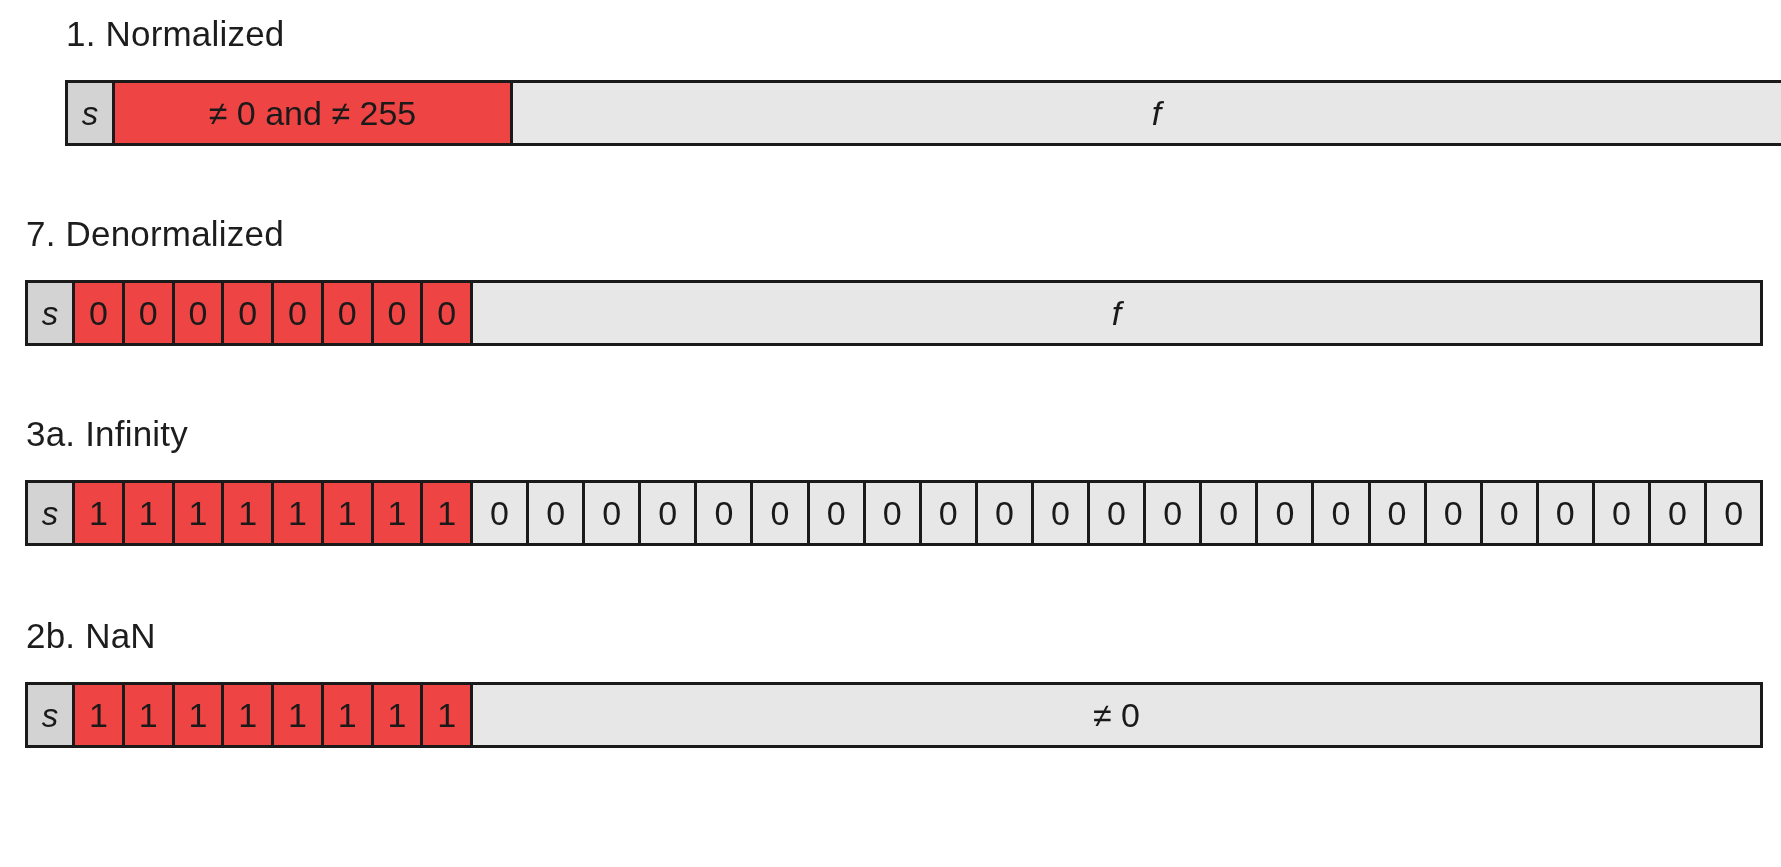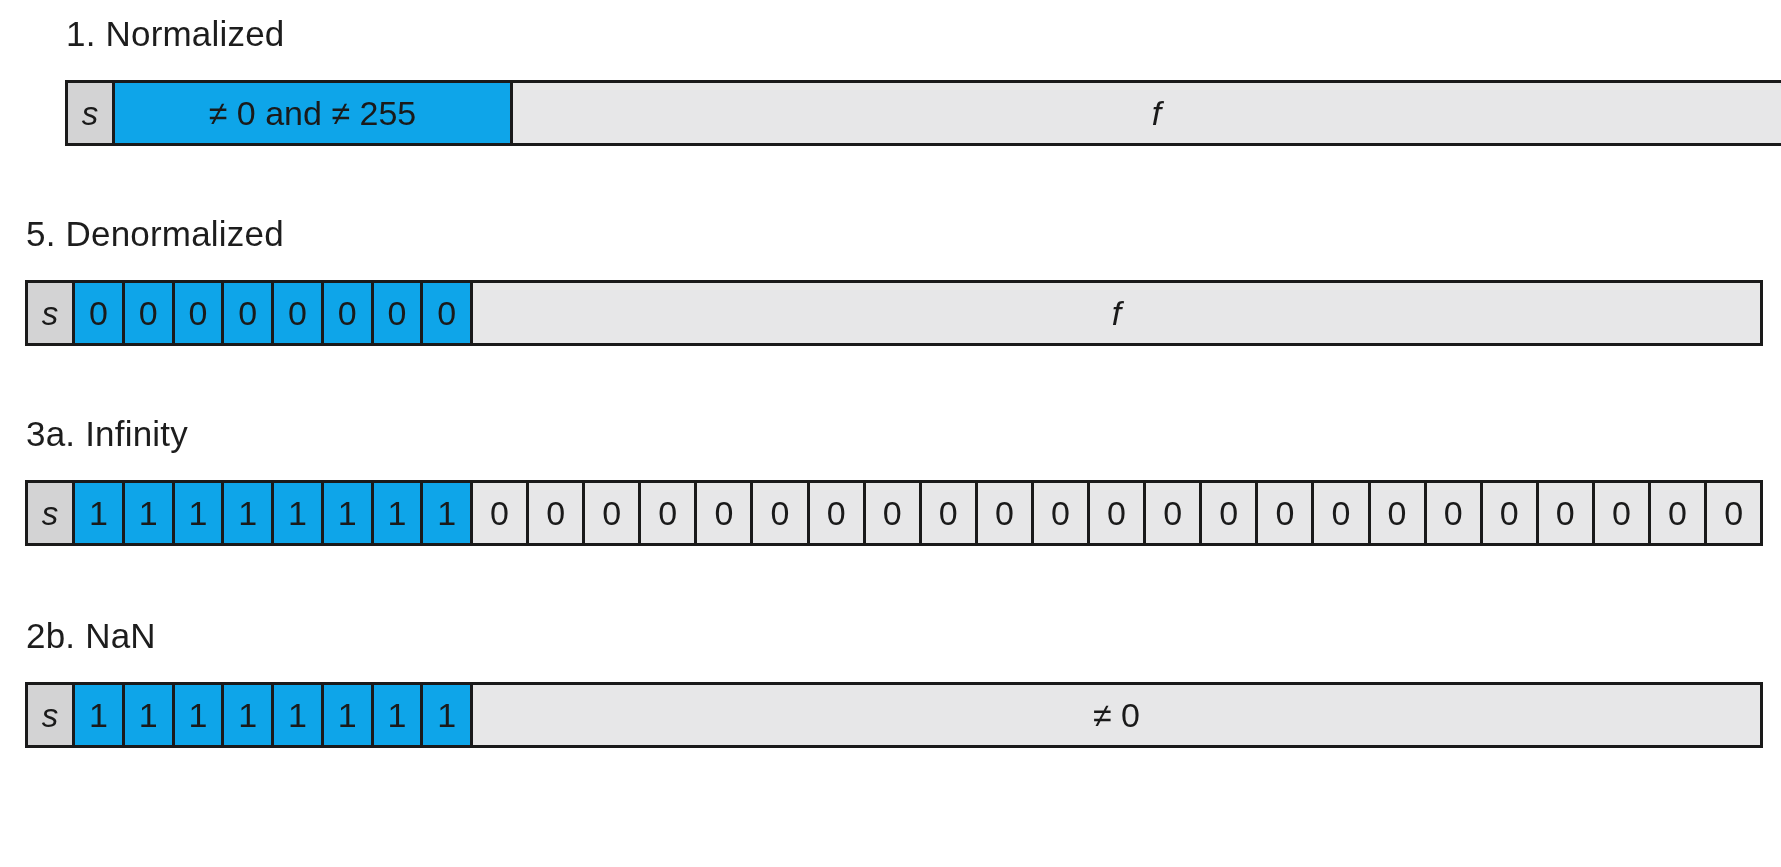--- a/index.html
+++ b/index.html
@@ -72,21 +72,21 @@
 
   .cell.sign {
     background: #d3d3d4;
     width: 47px;
     flex: 0 0 47px;
     font-style: italic;
     font-size: 33px;
   }
 
   .cell.blue {
-    background: #0ea5e9;
+    background: #ef4444;
   }
 
   .cell.gray {
     background: #e7e7e8;
   }
 
   .cell.italic {
     font-style: italic;
   }
 
@@ -129,21 +129,21 @@
     <div class="section-title">1. Normalized</div>
     <div class="spacer" style="height:29px;"></div>
     <div class="bar">
       <div class="cell sign">s</div>
       <div class="cell blue exp-wide">≠ 0 and ≠ 255</div>
       <div class="cell gray frac italic">f</div>
     </div>
   </div>
 
   <div class="section" style="top:216px;">
-    <div class="section-title">5. Denormalized</div>
+    <div class="section-title">7. Denormalized</div>
     <div class="spacer" style="height:29px;"></div>
     <div class="bar">
       <div class="cell sign">s</div>
       <div class="cell blue exp-bit">0</div>
       <div class="cell blue exp-bit">0</div>
       <div class="cell blue exp-bit">0</div>
       <div class="cell blue exp-bit">0</div>
       <div class="cell blue exp-bit">0</div>
       <div class="cell blue exp-bit">0</div>
       <div class="cell blue exp-bit">0</div>

